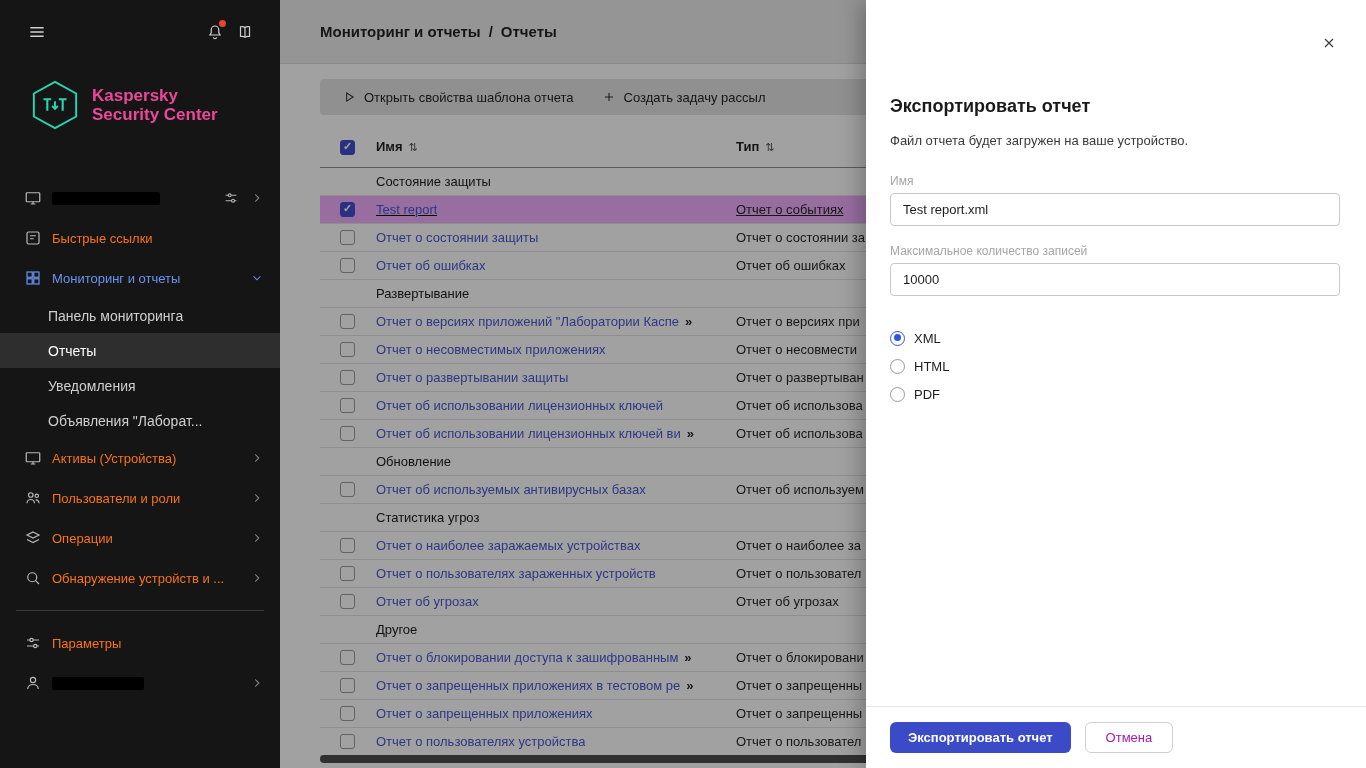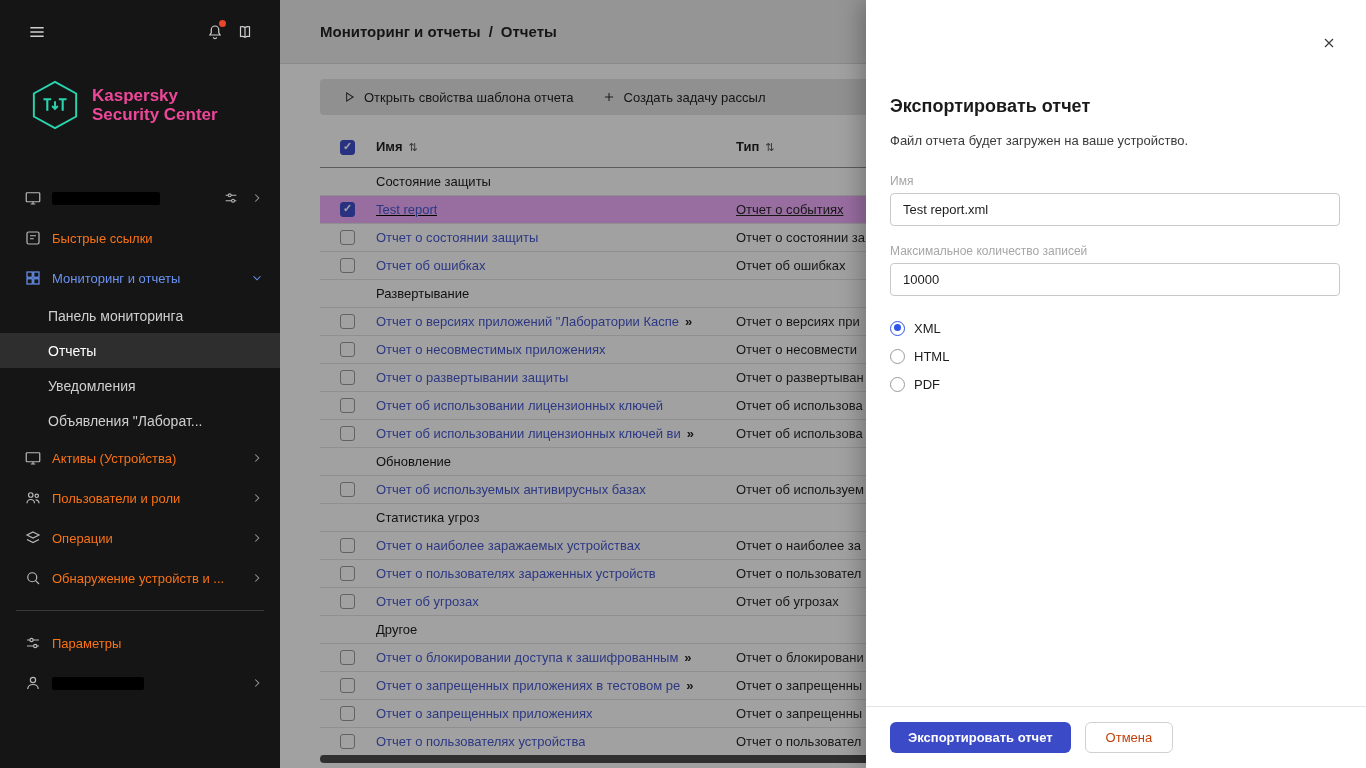--- a/index.html
+++ b/index.html
@@ -64,21 +64,21 @@
   .drawer-sub { font-size:13px; color:#3a3a3a; margin-bottom:26px; }
   .field-label { font-size:12px; color:#a6a6a6; margin-bottom:5px; }
   .field-input { width:100%; height:33px; border:1px solid #c9c9c9; border-radius:4px; padding:0 12px; font-size:13px; color:#1d1d1d; font-family:"Liberation Sans", sans-serif; margin-bottom:18px; outline:none; background:#fff; }
   .radio-row { display:flex; align-items:center; gap:9px; height:28px; cursor:pointer; }
   .radio { width:15px; height:15px; border:1.5px solid #9a9a9a; border-radius:50%; position:relative; flex:0 0 15px; }
   .radio.selected { border-color:#2f55e8; }
   .radio.selected::after { content:""; position:absolute; left:2.5px; top:2.5px; width:7px; height:7px; border-radius:50%; background:#2f55e8; }
   .radio-label { font-size:13px; color:#1d1d1d; }
   .drawer-footer { border-top:1px solid #e4e4e4; padding:15px 24px; display:flex; gap:14px; }
   .btn-primary { background:#3b4bc8; color:#fff; border:none; border-radius:6px; height:31px; padding:0 18px; font-size:13px; font-weight:bold; font-family:"Liberation Sans", sans-serif; cursor:pointer; }
-  .btn-secondary { background:#fff; color:#c2410c; border:1px solid #d0d0d0; border-radius:6px; height:31px; padding:0 20px; font-size:13px; font-family:"Liberation Sans", sans-serif; cursor:pointer; }
+  .btn-secondary { background:#fff; color:#a21caf; border:1px solid #d0d0d0; border-radius:6px; height:31px; padding:0 20px; font-size:13px; font-family:"Liberation Sans", sans-serif; cursor:pointer; }
 
   svg { display:block; }
 </style>
 </head>
 <body>
 
 <div class="app">
 
   <aside class="sidebar">
     <div class="sb-top">
@@ -517,21 +517,21 @@
     <div class="drawer-body">
       <div class="drawer-title">Экспортировать отчет</div>
       <div class="drawer-sub">Файл отчета будет загружен на ваше устройство.</div>
 
       <div class="field-label">Имя</div>
       <input class="field-input" value="Test report.xml" style="">
 
       <div class="field-label">Максимальное количество записей</div>
       <input class="field-input" value="10000" style="">
 
-      <div style="">
+      <div style="margin-top:10px">
         <div class="radio-row">
           <span class="radio selected"></span>
           <span class="radio-label">XML</span>
         </div>
         <div class="radio-row">
           <span class="radio"></span>
           <span class="radio-label">HTML</span>
         </div>
         <div class="radio-row">
           <span class="radio"></span>

